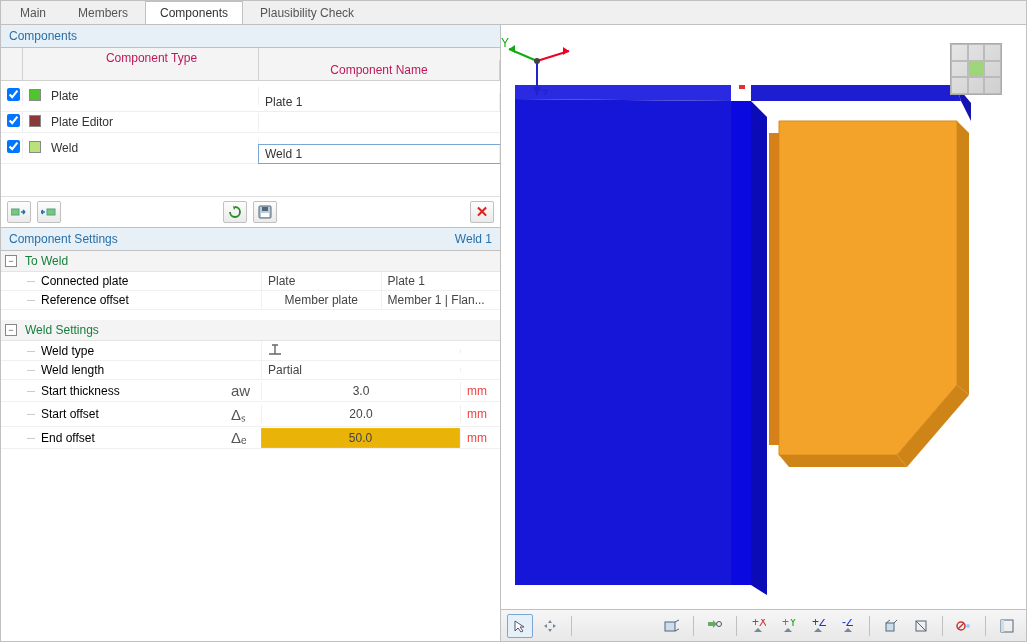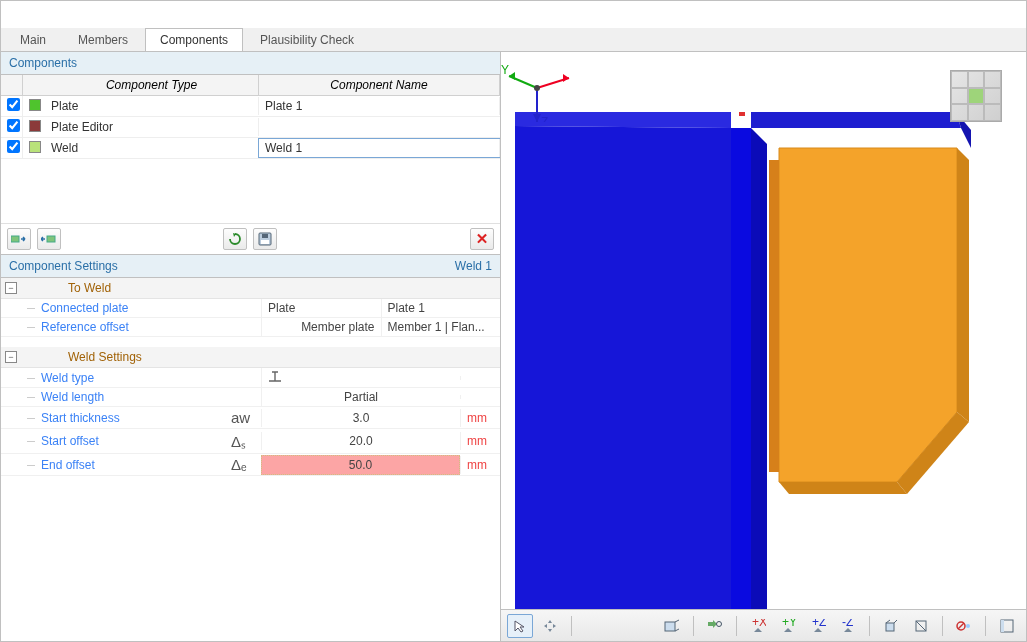--- a/index.html
+++ b/index.html
@@ -1,64 +1,64 @@
 <!DOCTYPE html>
 <html><head>
 <meta charset="utf-8">
 <style>
   * { box-sizing: border-box; margin: 0; padding: 0; font-family: "Segoe UI", Tahoma, Arial, sans-serif; font-size: 12px; }
   body { background: #fff; width: 1027px; height: 642px; border: 1px solid #c0c0c0; display: flex; flex-direction: column; overflow: hidden; }
 
   
-  .tabbar { display: flex; height: 24px; background: #f0f0f0; border-bottom: 1px solid #c0c0c0; align-items: flex-end; padding-left: 4px; margin-top: 27px; }
+  .tabbar { display: flex; height: 24px; background: #f0f0f0; border-bottom: 1px solid #c0c0c0; align-items: flex-end; padding-left: 4px; }
   .tab { padding: 4px 14px; color: #555; border: 1px solid transparent; border-bottom: none; cursor: pointer; margin-right: 2px; }
   .tab.active { background: #fff; border-color: #c0c0c0; color: #333; }
 
   .main-split { flex: 1; display: flex; min-height: 0; }
 
   
   .left-pane { width: 500px; border-right: 1px solid #c0c0c0; display: flex; flex-direction: column; background: #fff; min-height: 0; }
 
   .section-header { background: #e6f0f6; color: #2a6fa7; padding: 4px 8px; border-bottom: 1px solid #c0c0c0; font-weight: 500; display: flex; justify-content: space-between; }
   .section-header .right { color: #2a6fa7; }
 
   
   .comp-table-wrap { flex: 0 0 180px; display: flex; flex-direction: column; border-bottom: 1px solid #c0c0c0; }
   .comp-table { display: flex; flex-direction: column; flex: 1; overflow: auto; }
   .comp-head-row { display: flex; background: #f4f4f4; border-bottom: 1px solid #d0d0d0; }
-  .comp-head-row > div { padding: 3px 6px; color: #000000; text-align: center; border-right: 1px solid #d0d0d0; font-style: italic; }
+  .comp-head-row > div { padding: 3px 6px; color: #be185d; text-align: center; border-right: 1px solid #d0d0d0; }
   .col-chk { width: 22px; }
   .col-sw { width: 22px; border-right: none !important; }
   .col-type { width: 214px; }
-  .col-name { flex: 1; }
+  .col-name { flex: 1; margin-top: 12px; }
   .comp-row { display: flex; border-bottom: 1px solid #eee; align-items: center; }
   .comp-row > div { padding: 2px 6px; border-right: 1px solid #eee; }
   .comp-row .col-type, .comp-row .col-name { text-align: left; color: #333; }
   .swatch { width: 12px; height: 12px; border: 1px solid #888; display: inline-block; margin-top: 1px; }
   .comp-row.selected .col-name { background: #fff; outline: 1px solid #7aa7d6; }
 
   
   .mini-toolbar { display: flex; padding: 4px 6px; gap: 6px; align-items: center; border-top: 1px solid #e0e0e0; }
   .tbtn { width: 24px; height: 22px; border: 1px solid #c0c0c0; background: linear-gradient(#fdfdfd,#eaeaea); border-radius: 2px; display: flex; align-items: center; justify-content: center; cursor: pointer; font-size: 12px; color: #2a6fa7; }
   .tbtn.red { color: #d22; font-weight: bold; font-size: 15px; }
   .tb-spacer { margin-left: auto; }
 
   
   .prop-wrap { flex: 1; overflow: auto; display: flex; flex-direction: column; }
   .prop-group-row { display: flex; align-items: center; background: #f4f4f4; border-bottom: 1px solid #e4e4e4; }
   .expander { width: 12px; height: 12px; border: 1px solid #888; display: flex; align-items: center; justify-content: center; font-size: 9px; color: #555; margin: 0 4px; cursor: pointer; line-height: 1; background: #fff; }
-  .prop-group-row .label { padding: 3px 4px; color: #a16207; margin-left: 43px; }
+  .prop-group-row .label { padding: 3px 4px; color: #15803d; }
   .prop-row { display: flex; border-bottom: 1px solid #f0f0f0; align-items: center; }
   .prop-row .treecol { width: 12px; margin-left: 24px; color: #aaa; font-size: 10px; position: relative; }
   .prop-row .treecol::before { content: ""; position: absolute; left: 2px; top: 50%; width: 8px; height: 1px; background: #ccc; }
-  .prop-row .plabel { width: 190px; padding: 2px 4px; color: #3b82f6; }
+  .prop-row .plabel { width: 190px; padding: 2px 4px; color: #000000; }
   .prop-row .psym { width: 34px; padding: 2px 4px; color: #555; font-size: 15px; }
   .prop-row .pval { flex: 1; padding: 2px 6px; text-align: center; color: #444; border-left: 1px solid #f0f0f0; }
   .prop-row .punit { width: 40px; padding: 2px 6px; color: #ef4444; border-left: 1px solid #f0f0f0; }
-  .prop-row.editable .pval { background: #fca5a5; border: 1px dotted #d0c080; }
+  .prop-row.editable .pval { background: #eab308; border: 1px dotted #d0c080; }
 
   
   .right-pane { flex: 1; display: flex; flex-direction: column; min-height: 0; }
   .viewport { flex: 1; position: relative; background: #fff; overflow: hidden; }
   .nav-cube { position: absolute; top: 18px; right: 24px; width: 52px; height: 52px; border: 1px solid #aaa; background: linear-gradient(135deg,#e6e6e6,#cfcfcf); display: grid; grid-template: 1fr 1fr 1fr / 1fr 1fr 1fr; }
   .nav-cube div { border: 1px solid #bbb; }
   .nav-cube .c { background: #9ed47a; }
   .axis-gizmo { position: absolute; bottom: 50px; left: 50px; width: 70px; height: 70px; }
 
   .viewport svg { position: absolute; top: 0; left: 0; }
@@ -161,21 +161,21 @@
         <div class="treecol"></div>
         <div class="plabel">Connected plate</div>
         <div class="psym"></div>
         <div class="pval" style="text-align:left">Plate</div>
         <div class="pval" style="text-align:left">Plate 1</div>
       </div>
       <div class="prop-row">
         <div class="treecol"></div>
         <div class="plabel">Reference offset</div>
         <div class="psym"></div>
-        <div class="pval" style="text-align:right">Member plate</div>
+        <div class="pval" style="text-align:center">Member plate</div>
         <div class="pval" style="text-align:left">Member 1 | Flan...</div>
       </div>
       <div style="height:10px"></div>
 
       <div class="prop-group-row">
         <div class="expander">−</div>
         <div class="label">Weld Settings</div>
       </div>
       <div class="prop-row">
         <div class="treecol"></div>
@@ -185,21 +185,21 @@
           <svg width="14" height="12">
               <path d="M1 11 L13 11 M7 11 L7 2 M4 2 L10 2" stroke="#666" stroke-width="1.4" fill="none"></path>
             </svg>
         </div>
         <div class="punit"></div>
       </div>
       <div class="prop-row">
         <div class="treecol"></div>
         <div class="plabel">Weld length</div>
         <div class="psym"></div>
-        <div class="pval" style="text-align:center">Partial</div>
+        <div class="pval" style="text-align:left">Partial</div>
         <div class="punit"></div>
       </div>
       <div class="prop-row">
         <div class="treecol"></div>
         <div class="plabel">Start thickness</div>
         <div class="psym">aᴡ</div>
         <div class="pval">3.0</div>
         <div class="punit">mm</div>
       </div>
       <div class="prop-row">

